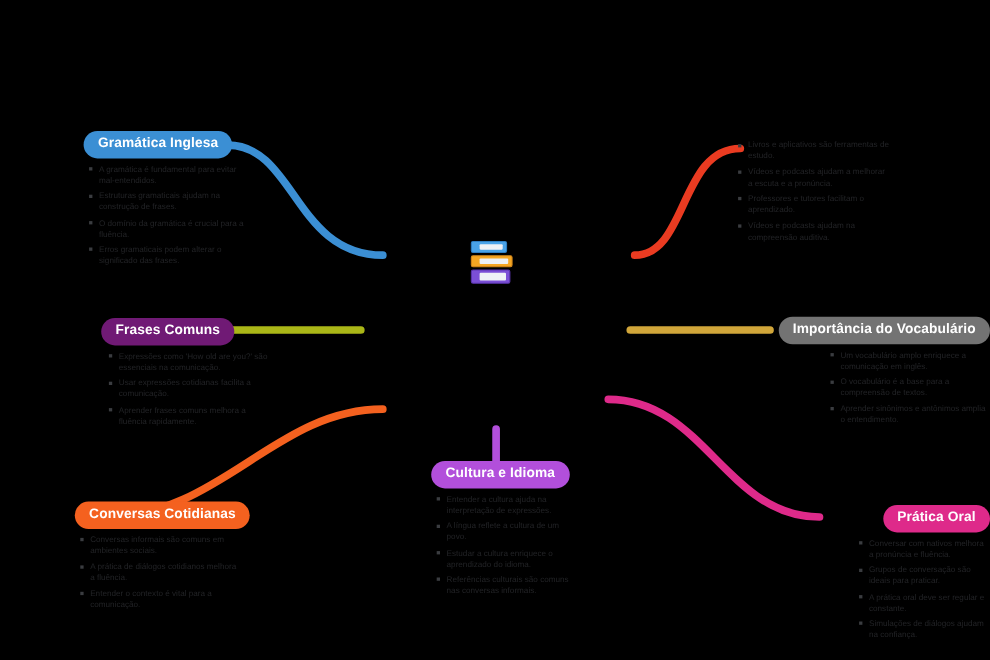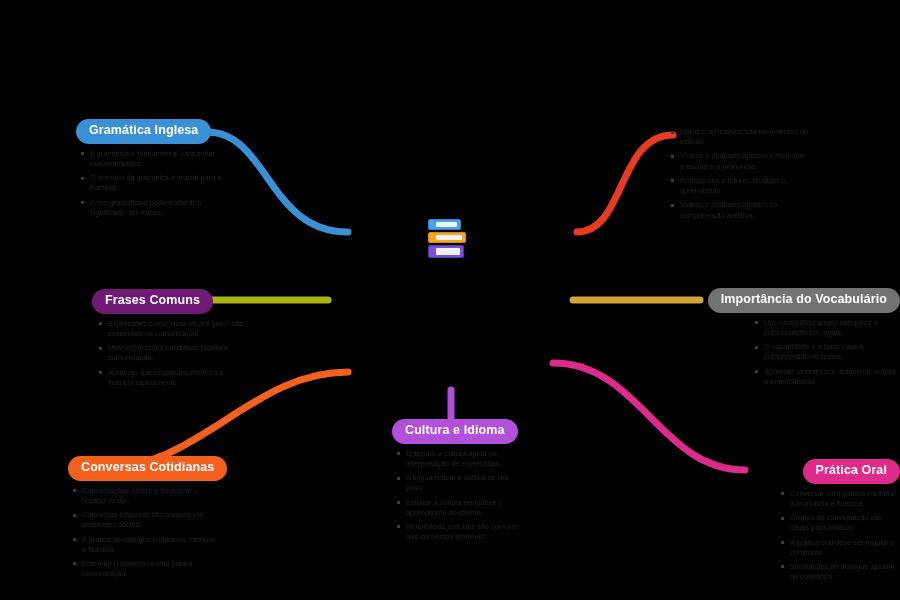--- a/index.html
+++ b/index.html
@@ -149,20 +149,21 @@
       </div>
     <div class="book b3">
         <span class="page"></span>
       </div>
   </div>
 
   <div class="node" id="node-gramatica">
     <span class="pill" style="background: rgb(59, 143, 212);">Gramática Inglesa</span>
     <ul class="bullets">
       <li>A gramática é fundamental para evitar mal-entendidos.</li>
+      <li>Estruturas gramaticais ajudam na construção de frases.</li>
       <li>O domínio da gramática é crucial para a fluência.</li>
       <li>Erros gramaticais podem alterar o significado das frases.</li>
     </ul>
   </div>
 
   <div class="node right-pill" id="node-recursos">
     <ul class="bullets">
       <li>Livros e aplicativos são ferramentas de estudo.</li>
       <li>Vídeos e podcasts ajudam a melhorar a escuta e a pronúncia.</li>
       <li>Professores e tutores facilitam o aprendizado.</li>
@@ -184,21 +185,20 @@
     <ul class="bullets">
       <li>Um vocabulário amplo enriquece a comunicação em inglês.</li>
       <li>O vocabulário é a base para a compreensão de textos.</li>
       <li>Aprender sinônimos e antônimos amplia o entendimento.</li>
     </ul>
   </div>
 
   <div class="node" id="node-conversas">
     <span class="pill" style="background: rgb(244, 97, 31);">Conversas Cotidianas</span>
     <ul class="bullets">
-      <li>Conversações ocorrem conforme o horário do dia.</li>
       <li>Conversas informais são comuns em ambientes sociais.</li>
       <li>A prática de diálogos cotidianos melhora a fluência.</li>
       <li>Entender o contexto é vital para a comunicação.</li>
     </ul>
   </div>
 
   <div class="node right-pill" id="node-pratica">
     <span class="pill" style="background: rgb(222, 42, 138);">Prática Oral</span>
     <ul class="bullets">
       <li>Conversar com nativos melhora a pronúncia e fluência.</li>

